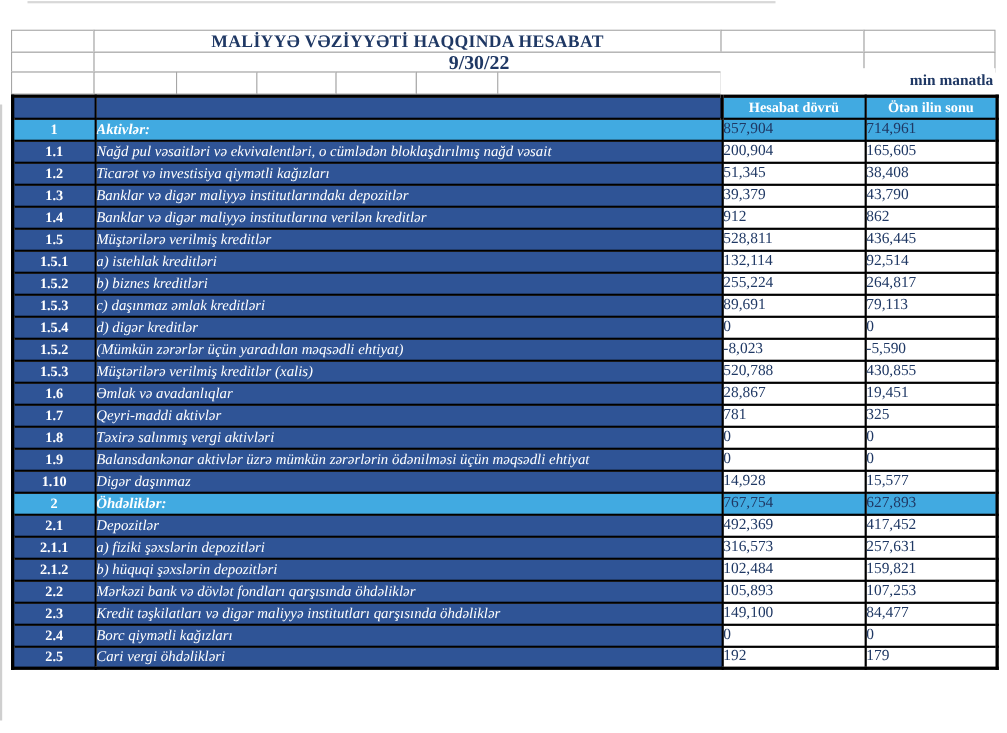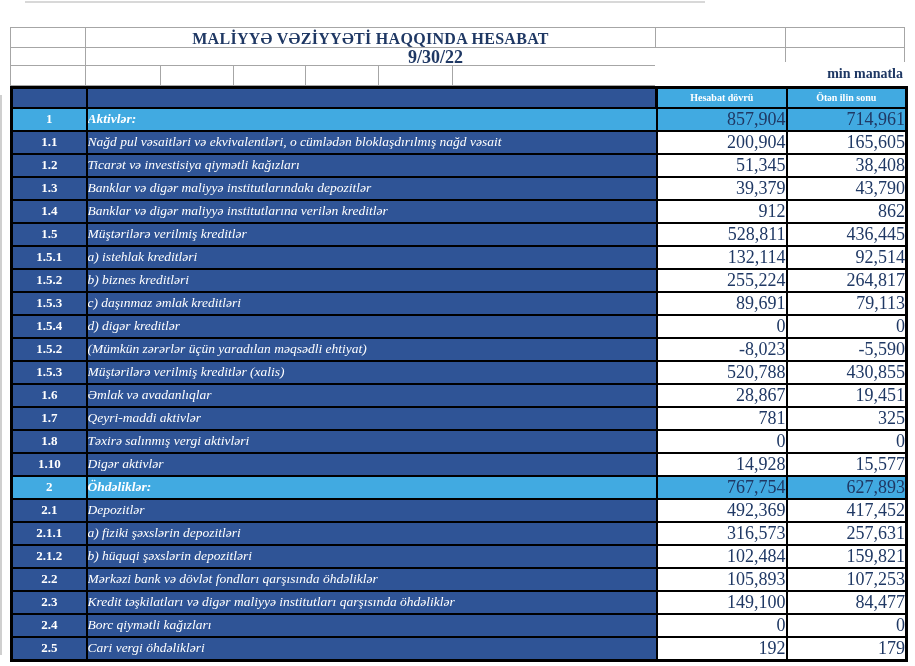--- a/index.html
+++ b/index.html
@@ -69,21 +69,21 @@
     height:20px;
     padding:0;
     overflow:hidden;
     white-space:nowrap;
   }
   th.band{background:var(--navy);}
   th.colhead{
     background:var(--sky);
     color:#ffffff;
     font-weight:bold;
-    font-size:10px;
+    font-size:13px;
     text-align:center;
   }
   td.num{
     background:var(--navy);
     color:#ffffff;
     font-weight:bold;
     font-size:13px;
     text-align:center;
   }
   td.label{
@@ -91,22 +91,22 @@
     color:#ffffff;
     font-size:13.5px;
     text-align:left;
     padding-left:5px;
     border-right:3px solid var(--line);
     font-style:italic;
   }
   td.val{
     background:#ffffff;
     color:var(--ink);
-    font-size:18px;
-    text-align:right;
+    font-size:14px;
+    text-align:left;
     padding-right:6px;
   }
   tr.hl td.num,tr.hl td.label{background:var(--sky);font-weight:bold;}
   tr.hl td.val{background:var(--sky);}
 </style>
 </head>
 <body>
 
 <div class="page">
 
@@ -231,22 +231,28 @@
       <td class="val">781</td>
       <td class="val">325</td>
     </tr>
         <tr>
       <td class="num">1.8</td>
       <td class="label">Təxirə salınmış vergi aktivləri</td>
       <td class="val">0</td>
       <td class="val">0</td>
     </tr>
         <tr>
+      <td class="num">1.9</td>
+      <td class="label">Balansdankənar aktivlər üzrə mümkün zərərlərin ödənilməsi üçün məqsədli ehtiyat</td>
+      <td class="val">0</td>
+      <td class="val">0</td>
+    </tr>
+        <tr>
       <td class="num">1.10</td>
-      <td class="label">Digər aktivlər</td>
+      <td class="label">Digər daşınmaz</td>
       <td class="val">14,928</td>
       <td class="val">15,577</td>
     </tr>
         <tr class="hl">
       <td class="num">2</td>
       <td class="label">Öhdəliklər:</td>
       <td class="val">767,754</td>
       <td class="val">627,893</td>
     </tr>
         <tr>

